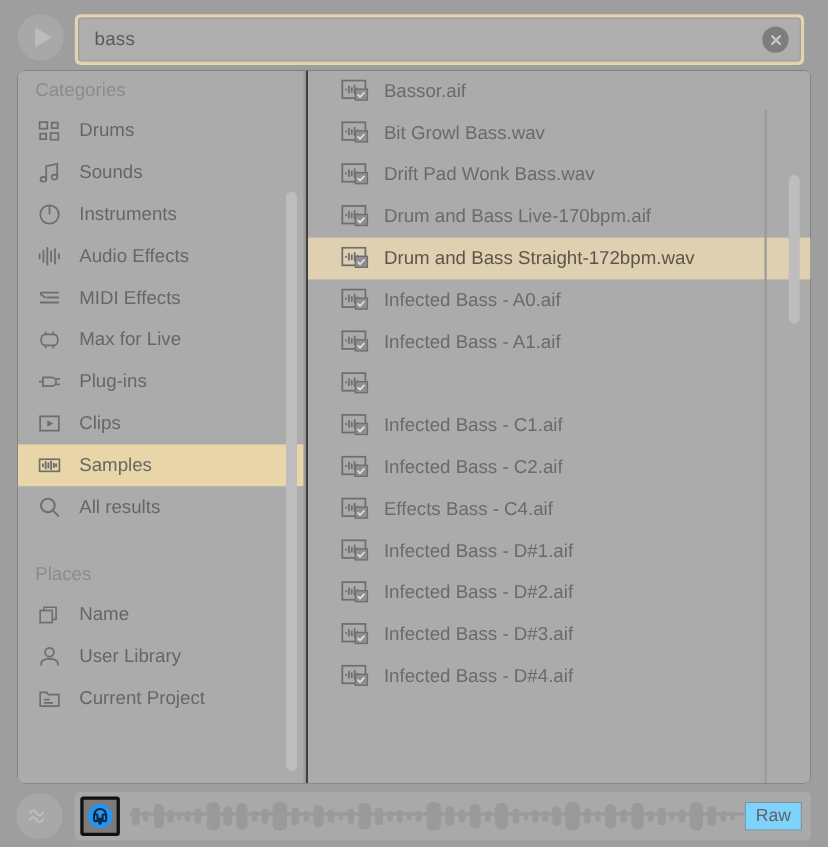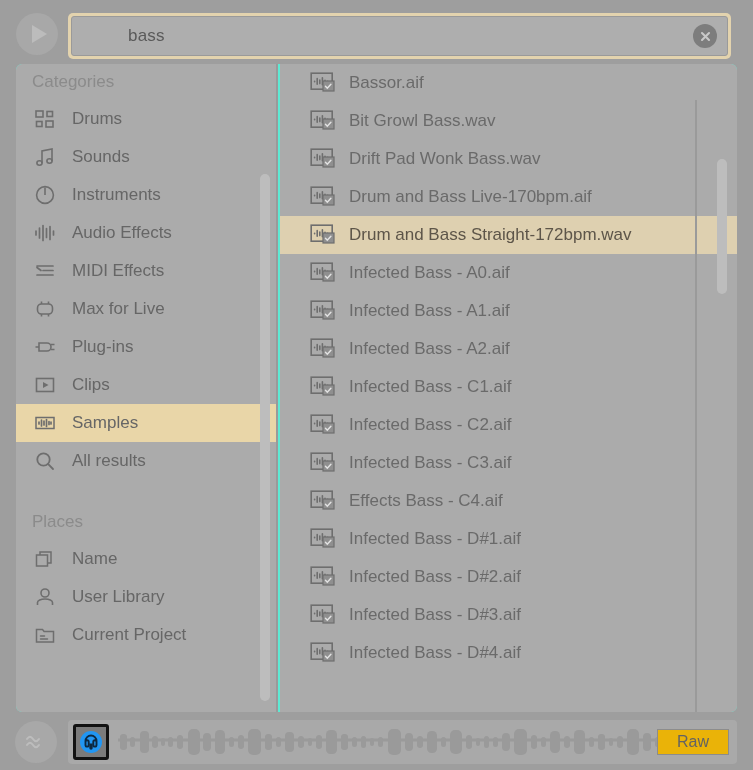--- a/index.html
+++ b/index.html
@@ -59,42 +59,41 @@
     border-radius: 3px;
     display: flex;
     align-items: center;
     padding: 0 14px;
     position: relative;
   }
   .search-text {
     font-size: 17px;
     color: #5a5a5a;
     letter-spacing: .2px;
-    margin-left: 42px;
   }
   .clear-btn {
     position: absolute;
     right: 10px; top: 50%;
     transform: translateY(-50%);
     width: 24px; height: 24px;
     border-radius: 50%;
     background: #7d7d7d;
     display: flex;
     align-items: center;
     justify-content: center;
   }
 
   
   .browser {
     position: absolute;
     left: 16px; top: 64px;
     width: 721px; height: 648px;
     border-radius: 6px;
     overflow: hidden;
-    background: #5eead4;
+    background: #404040;
   }
 
   
   .sidebar {
     position: absolute;
     left: 0; top: 0;
     width: 262px; height: 648px;
     background: #ababab;
     border-right: 2px solid #9a9a9a;
     overflow: hidden;
@@ -248,23 +247,23 @@
     justify-content: center;
   }
   .wave-canvas {
     position: absolute;
     left: 50px; top: 4px;
     width: 560px; height: 36px;
   }
   .raw-btn {
     position: absolute;
     right: 8px; top: 9px;
-    width: 72px; height: 26px;
+    width: 52px; height: 26px;
     border: 1px solid #8c8c8c;
-    background: #eab308;
+    background: #7dd3fc;
     display: flex;
     align-items: center;
     justify-content: center;
   }
   .raw-label { font-size: 16px; color: #636363; }
 </style>
 </head>
 <body>
 
 <div id="app">
@@ -517,21 +516,20 @@
           </div>
           <div class="row">
             <span class="samp-ico"><svg width="26" height="22" viewBox="0 0 26 22" fill="none">
                 <rect x="1.2" y="1.2" width="21" height="16" stroke="#6e6e6e" stroke-width="1.6"></rect>
                 <g stroke="#6e6e6e" stroke-width="1.6" stroke-linecap="round">
                   <path d="M4.6 9.2v.6M7.2 6.6v5.6M9.8 8v3.6M12.4 5.8v7M15 8.4v2.8M17.6 9.2v.6"></path>
                 </g>
                 <rect x="13" y="9" width="11" height="10" fill="#8f8f8f" stroke="#6e6e6e" stroke-width="1.2"></rect>
                 <path d="M15.5 14.3l1.8 1.9 3.6-3.9" stroke="#e2e2e2" stroke-width="1.5" fill="none" stroke-linecap="round"></path>
               </svg></span>
-            <span class="row-label">Infected Bass - A2.aif</span>
           </div>
           <div class="row">
             <span class="samp-ico"><svg width="26" height="22" viewBox="0 0 26 22" fill="none">
                 <rect x="1.2" y="1.2" width="21" height="16" stroke="#6e6e6e" stroke-width="1.6"></rect>
                 <g stroke="#6e6e6e" stroke-width="1.6" stroke-linecap="round">
                   <path d="M4.6 9.2v.6M7.2 6.6v5.6M9.8 8v3.6M12.4 5.8v7M15 8.4v2.8M17.6 9.2v.6"></path>
                 </g>
                 <rect x="13" y="9" width="11" height="10" fill="#8f8f8f" stroke="#6e6e6e" stroke-width="1.2"></rect>
                 <path d="M15.5 14.3l1.8 1.9 3.6-3.9" stroke="#e2e2e2" stroke-width="1.5" fill="none" stroke-linecap="round"></path>
               </svg></span>
@@ -540,31 +538,20 @@
           <div class="row">
             <span class="samp-ico"><svg width="26" height="22" viewBox="0 0 26 22" fill="none">
                 <rect x="1.2" y="1.2" width="21" height="16" stroke="#6e6e6e" stroke-width="1.6"></rect>
                 <g stroke="#6e6e6e" stroke-width="1.6" stroke-linecap="round">
                   <path d="M4.6 9.2v.6M7.2 6.6v5.6M9.8 8v3.6M12.4 5.8v7M15 8.4v2.8M17.6 9.2v.6"></path>
                 </g>
                 <rect x="13" y="9" width="11" height="10" fill="#8f8f8f" stroke="#6e6e6e" stroke-width="1.2"></rect>
                 <path d="M15.5 14.3l1.8 1.9 3.6-3.9" stroke="#e2e2e2" stroke-width="1.5" fill="none" stroke-linecap="round"></path>
               </svg></span>
             <span class="row-label">Infected Bass - C2.aif</span>
-          </div>
-          <div class="row">
-            <span class="samp-ico"><svg width="26" height="22" viewBox="0 0 26 22" fill="none">
-                <rect x="1.2" y="1.2" width="21" height="16" stroke="#6e6e6e" stroke-width="1.6"></rect>
-                <g stroke="#6e6e6e" stroke-width="1.6" stroke-linecap="round">
-                  <path d="M4.6 9.2v.6M7.2 6.6v5.6M9.8 8v3.6M12.4 5.8v7M15 8.4v2.8M17.6 9.2v.6"></path>
-                </g>
-                <rect x="13" y="9" width="11" height="10" fill="#8f8f8f" stroke="#6e6e6e" stroke-width="1.2"></rect>
-                <path d="M15.5 14.3l1.8 1.9 3.6-3.9" stroke="#e2e2e2" stroke-width="1.5" fill="none" stroke-linecap="round"></path>
-              </svg></span>
-            <span class="row-label">Infected Bass - C3.aif</span>
           </div>
           <div class="row">
             <span class="samp-ico"><svg width="26" height="22" viewBox="0 0 26 22" fill="none">
                 <rect x="1.2" y="1.2" width="21" height="16" stroke="#6e6e6e" stroke-width="1.6"></rect>
                 <g stroke="#6e6e6e" stroke-width="1.6" stroke-linecap="round">
                   <path d="M4.6 9.2v.6M7.2 6.6v5.6M9.8 8v3.6M12.4 5.8v7M15 8.4v2.8M17.6 9.2v.6"></path>
                 </g>
                 <rect x="13" y="9" width="11" height="10" fill="#8f8f8f" stroke="#6e6e6e" stroke-width="1.2"></rect>
                 <path d="M15.5 14.3l1.8 1.9 3.6-3.9" stroke="#e2e2e2" stroke-width="1.5" fill="none" stroke-linecap="round"></path>
               </svg></span>

